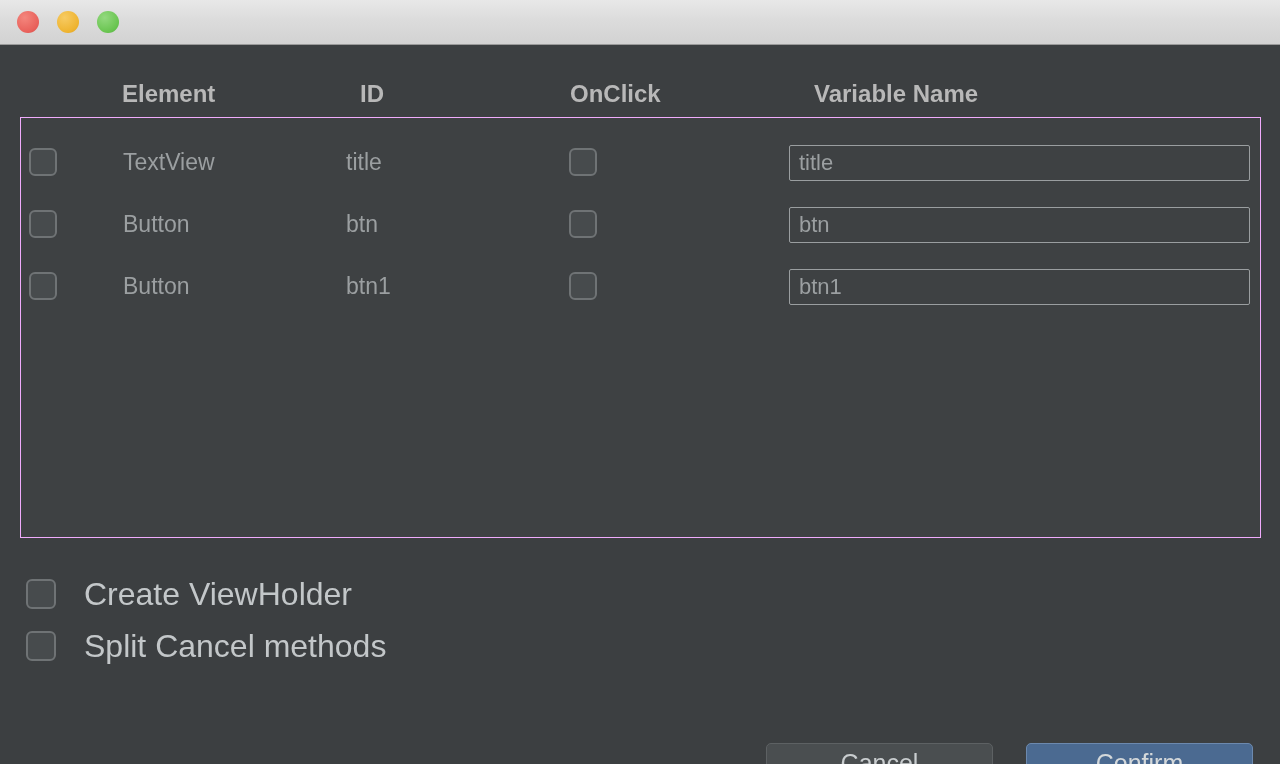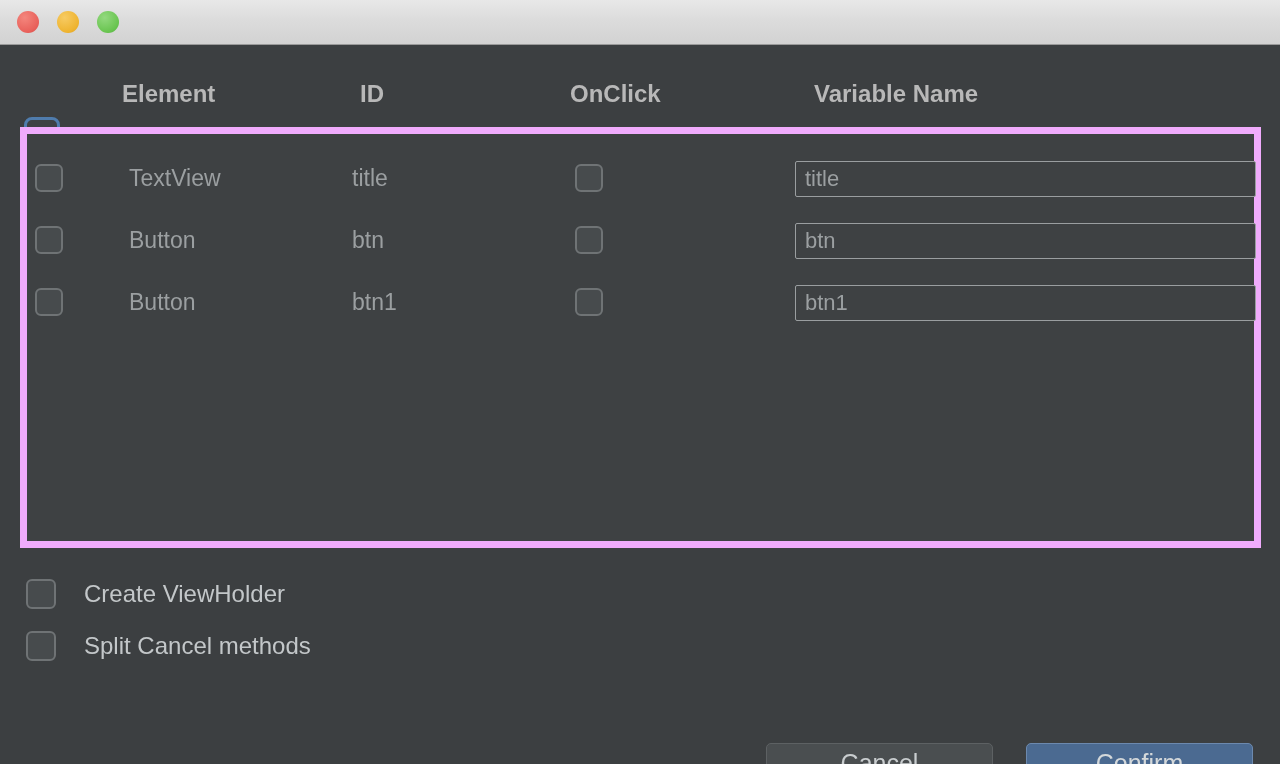--- a/index.html
+++ b/index.html
@@ -85,25 +85,25 @@
     left: 24px; top: 72px;
     width: 36px; height: 36px;
     border: 3px solid #4f7cad;
     border-radius: 8px;
     background: #3e4244;
   }
 
   
   .table-panel {
     position: absolute;
-    left: 20px; top: 82px;
+    left: 20px; top: 72px;
     width: 1241px;
     height: 421px;
     background: #3e4143;
-    border: 7px solid #f0abfc;
+    border: 1px solid #f0abfc;
   }
 
   .row {
     position: absolute;
     left: 0;
     width: 1239px;
     height: 62px;
   }
   .row.r0 { top: 13px; }
   .row.r1 { top: 75px; }
@@ -160,21 +160,21 @@
     width: 30px; height: 30px;
     border: 2px solid #6f7375;
     border-radius: 6px;
     background: #474b4d;
   }
   .option .opt-label {
     position: absolute;
     left: 58px; top: -2px;
     height: 34px;
     line-height: 34px;
-    font-size: 24px;
+    font-size: 32px;
     color: #c3c7c9;
     white-space: nowrap;
   }
 
   
   .btn {
     position: absolute;
     height: 40px;
     border-radius: 5px;
     font-size: 25px;

